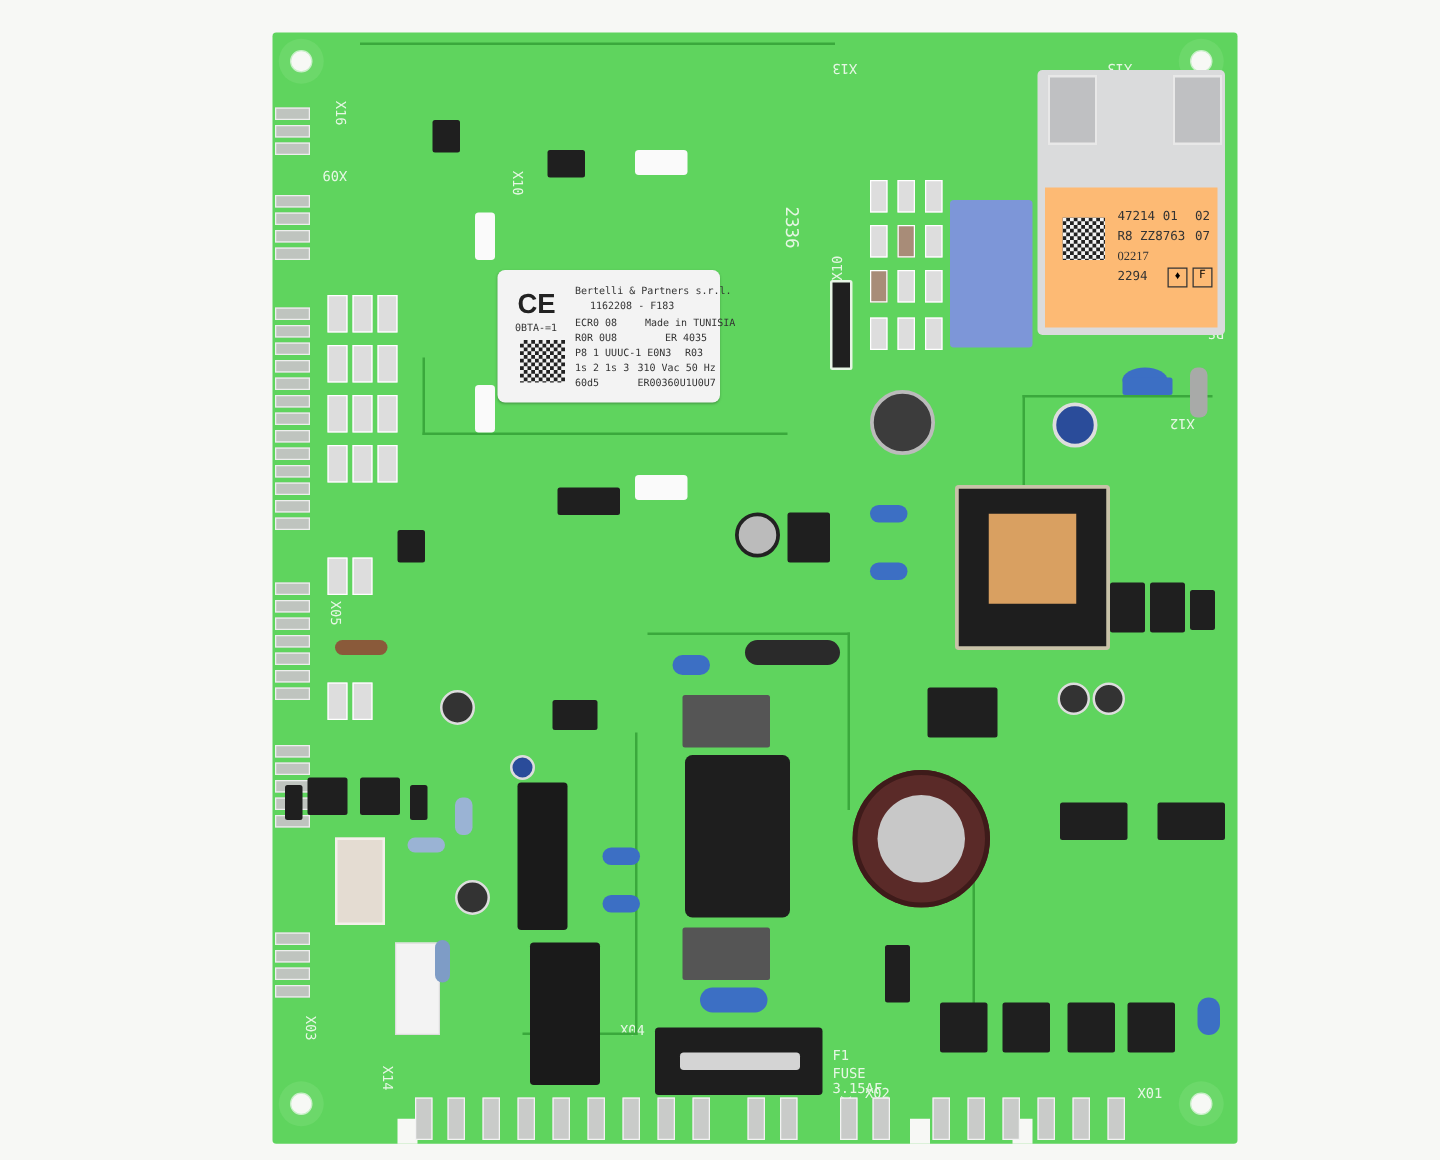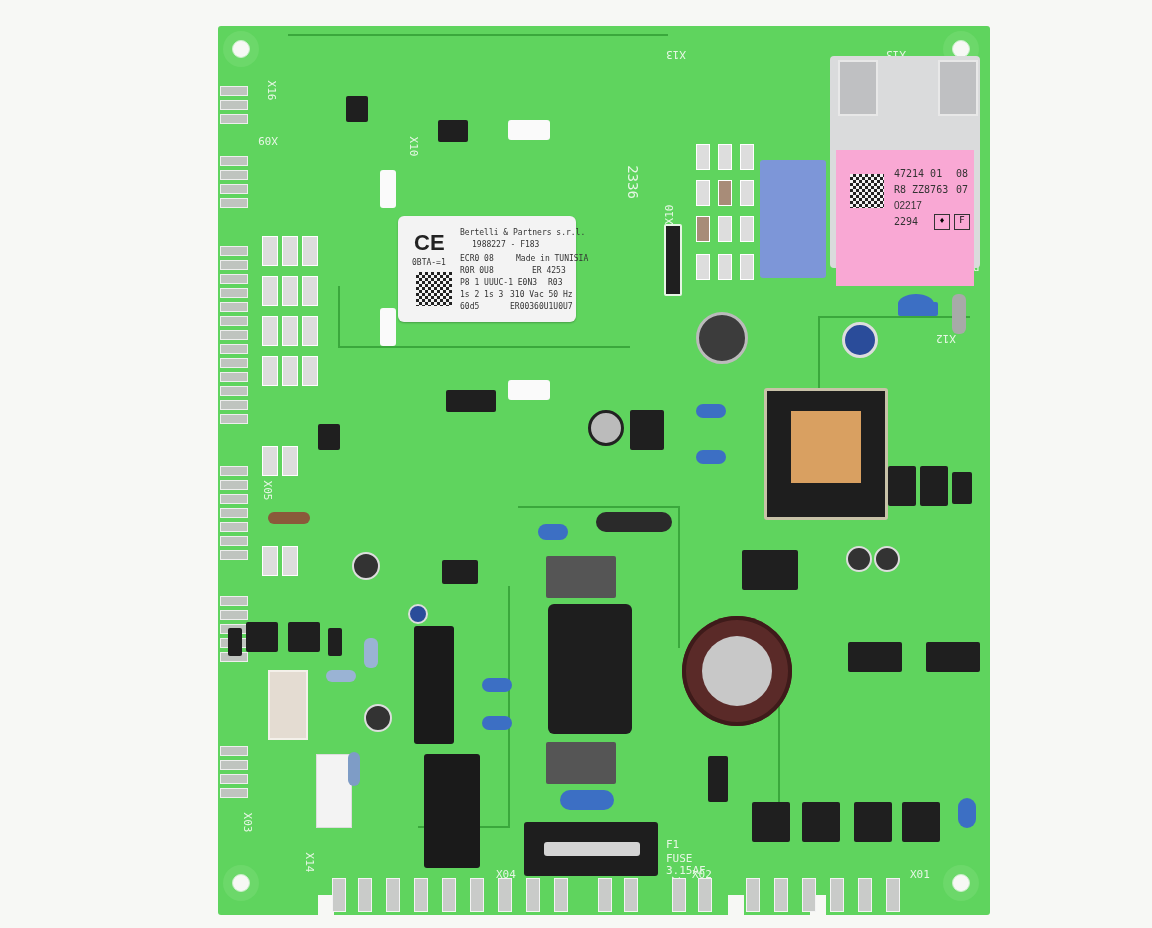--- a/index.html
+++ b/index.html
@@ -73,21 +73,21 @@
   <div class="silk" style="left:40px;top:458px;transform:rotate(90deg);">X05</div>
   <div class="silk" style="left:186px;top:114px;transform:rotate(90deg);">X10</div>
   <div class="silk" style="left:442px;top:182px;transform:rotate(-90deg);">X10</div>
   <div class="silk" style="left:398px;top:148px;font-size:14px;transform:rotate(90deg);">2336</div>
   <div class="silk" style="left:448px;top:22px;transform:rotate(180deg);">X13</div>
   <div class="silk" style="left:668px;top:22px;transform:rotate(180deg);">X13</div>
   <div class="silk" style="left:748px;top:234px;transform:rotate(180deg);">RS</div>
   <div class="silk" style="left:718px;top:306px;transform:rotate(180deg);">X12</div>
   <div class="silk" style="left:20px;top:790px;transform:rotate(90deg);">X03</div>
   <div class="silk" style="left:82px;top:830px;transform:rotate(90deg);">X14</div>
-  <div class="silk" style="left:278px;top:842px;">X04</div>
+  <div class="silk" style="left:278px;top:792px;">X04</div>
   <div class="silk" style="left:448px;top:854px;transform:rotate(90deg);">X03</div>
   <div class="silk" style="left:448px;top:812px;">F1</div>
   <div class="silk" style="left:448px;top:826px;">FUSE</div>
   <div class="silk" style="left:448px;top:838px;">3.15AF</div>
   <div class="silk" style="left:474px;top:842px;">X02</div>
   <div class="silk" style="left:692px;top:842px;">X01</div>
 
   <div class="trace" style="left:70px;top:8px;width:380px;height:0;border-width:2px 0 0 0;"></div>
   <div class="trace" style="left:120px;top:260px;width:290px;height:60px;border-width:0 0 2px 2px;"></div>
   <div class="trace" style="left:300px;top:480px;width:160px;height:140px;border-width:2px 2px 0 0;"></div>
@@ -125,25 +125,25 @@
   <div class="abs" style="left:290px;top:94px;width:42px;height:20px;background:#fafafa;border-radius:3px;"></div>
   <div class="abs" style="left:162px;top:144px;width:16px;height:38px;background:#fafafa;border-radius:3px;"></div>
   <div class="abs" style="left:162px;top:282px;width:16px;height:38px;background:#fafafa;border-radius:3px;"></div>
   <div class="abs" style="left:290px;top:354px;width:42px;height:20px;background:#fafafa;border-radius:3px;"></div>
 
   <div class="label" style="left:180px;top:190px;width:178px;height:106px;">
     <div class="abs" style="left:16px;top:14px;font-size:22px;font-weight:bold;color:#222;font-family:'Liberation Sans',sans-serif;">CE</div>
     <div class="txt" style="left:14px;top:42px;">0BTA-=1</div>
     <div class="qr" style="left:18px;top:56px;width:36px;height:34px;"></div>
     <div class="txt" style="left:62px;top:12px;">Bertelli &amp; Partners s.r.l.</div>
-    <div class="txt" style="left:74px;top:24px;">1988227 - F183</div>
+    <div class="txt" style="left:74px;top:24px;">1162208 - F183</div>
     <div class="txt" style="left:62px;top:38px;">ECR0 08</div>
     <div class="txt" style="left:118px;top:38px;">Made in TUNISIA</div>
     <div class="txt" style="left:62px;top:50px;">R0R 0U8</div>
-    <div class="txt" style="left:134px;top:50px;">ER 4253</div>
+    <div class="txt" style="left:134px;top:50px;">ER 4035</div>
     <div class="txt" style="left:62px;top:62px;">P8 1 UUUC-1 E0N3</div>
     <div class="txt" style="left:150px;top:62px;">R03</div>
     <div class="txt" style="left:62px;top:74px;">1s 2    1s 3</div>
     <div class="txt" style="left:112px;top:74px;">310 Vac  50 Hz</div>
     <div class="txt" style="left:62px;top:86px;">60d5</div>
     <div class="txt" style="left:112px;top:86px;">ER00360U1U0U7</div>
   </div>
 
   <div>
     <div class="res" style="left:478px;top:118px;width:12px;height:24px;"></div>
@@ -158,27 +158,27 @@
     <div class="res" style="left:478px;top:228px;width:12px;height:24px;"></div>
       <div class="res" style="left:500px;top:228px;width:12px;height:24px;"></div>
       <div class="res" style="left:522px;top:228px;width:12px;height:24px;"></div>
   </div>
 
   <div class="abs" style="left:542px;top:134px;width:66px;height:118px;background:#7d96d8;border-radius:3px;"></div>
 
   <div class="abs" style="left:612px;top:30px;width:150px;height:212px;background:#dadbdc;border-radius:4px;">
     <div class="abs" style="left:8px;top:4px;width:36px;height:52px;background:#bfc0c2;border:2px solid #e8e8e8;"></div>
     <div class="abs" style="left:108px;top:4px;width:36px;height:52px;background:#bfc0c2;border:2px solid #e8e8e8;"></div>
-    <div class="abs" style="left:6px;top:94px;width:138px;height:136px;background:#f9a8d4;">
+    <div class="abs" style="left:6px;top:94px;width:138px;height:112px;background:#fdba74;">
       <div class="qr" style="left:14px;top:24px;width:34px;height:34px;"></div>
       <div class="abs" style="left:58px;top:18px;font-family:'DejaVu Sans Mono',monospace;font-size:10px;color:#333;">47214 01</div>
-      <div class="abs" style="left:120px;top:18px;font-family:'DejaVu Sans Mono',monospace;font-size:10px;color:#333;">08</div>
+      <div class="abs" style="left:120px;top:18px;font-family:'DejaVu Sans Mono',monospace;font-size:10px;color:#333;">02</div>
       <div class="abs" style="left:58px;top:34px;font-family:'DejaVu Sans Mono',monospace;font-size:10px;color:#333;">R8 ZZ8763</div>
       <div class="abs" style="left:120px;top:34px;font-family:'DejaVu Sans Mono',monospace;font-size:10px;color:#333;">07</div>
-      <div class="abs" style="left:58px;top:50px;font-family:Liberation Sans, sans-serif;font-size:10px;color:#333;">02217</div>
+      <div class="abs" style="left:58px;top:50px;font-family:Liberation Serif, serif;font-size:10px;color:#333;">02217</div>
       <div class="abs" style="left:58px;top:66px;font-family:'DejaVu Sans Mono',monospace;font-size:10px;color:#333;">2294</div>
       <div class="abs" style="left:98px;top:64px;width:14px;height:14px;border:1px solid #333;font-size:9px;text-align:center;">♦</div>
       <div class="abs" style="left:118px;top:64px;width:14px;height:14px;border:1px solid #333;font-size:9px;text-align:center;font-family:'DejaVu Sans Mono',monospace;">F</div>
     </div>
   </div>
 
   <div class="cap-blue" style="left:680px;top:268px;width:36px;height:20px;border-radius:50%;"></div>
   <div class="cap-blue" style="left:680px;top:276px;width:40px;height:14px;border-radius:2px;top:276px;"></div>
   <div class="abs" style="left:734px;top:268px;width:14px;height:40px;background:#a8aaa8;border-radius:6px;"></div>
 

